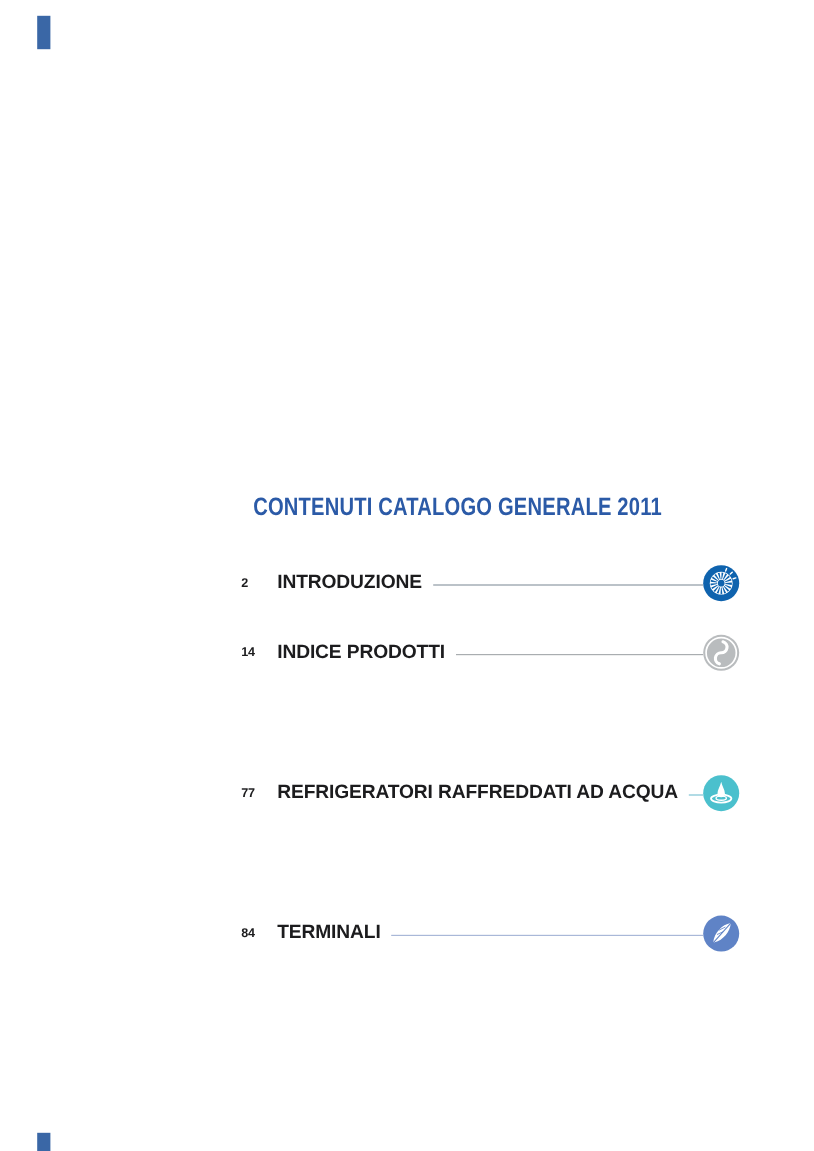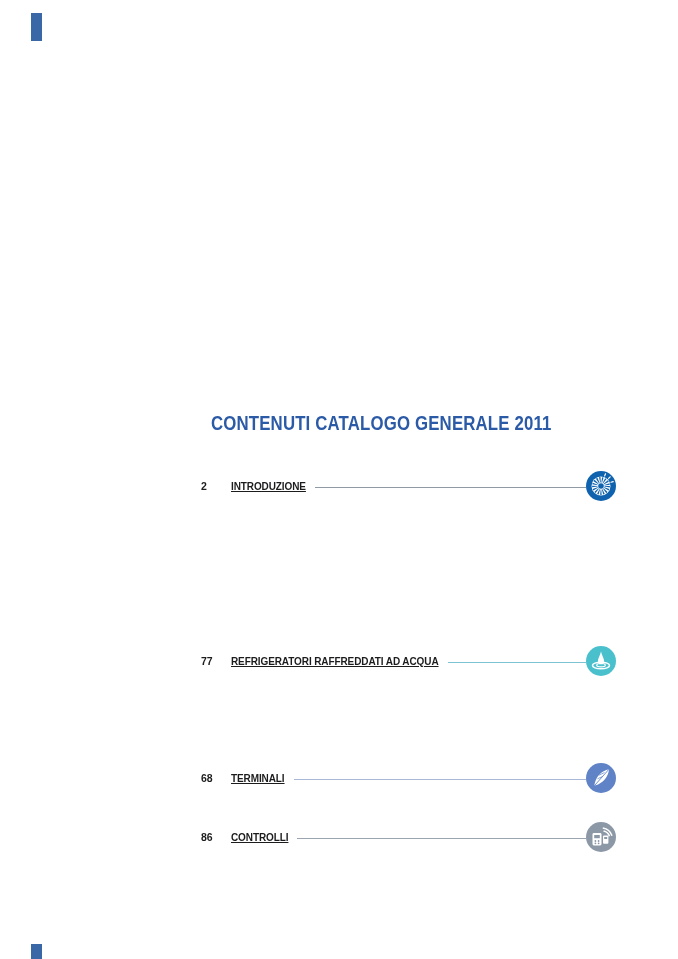--- a/index.html
+++ b/index.html
@@ -20,22 +20,22 @@
   .toc-row {
     position:absolute; left:0; width:678px; height:30px;
     display:flex; align-items:center;
     padding:0 62px 0 201px; box-sizing:border-box;
   }
   .num {
     flex:0 0 30px; width:30px; font-size:10.5px; font-weight:bold;
     color:#1c1c1e; letter-spacing:-0.2px;
   }
   .label {
-    font-size:10px; font-weight:bold; color:#1c1c1e;
-    white-space:nowrap; letter-spacing:-0.1px;text-decoration:underline;
+    font-size:16px; font-weight:bold; color:#1c1c1e;
+    white-space:nowrap; letter-spacing:-0.1px;
   }
   .leader { flex:1 1 auto; min-width:10px; height:1px; margin:2px 0 0 9px; }
   .circle {
     flex:0 0 30px; width:30px; height:30px; border-radius:50%;
     position:relative;
   }
   .circle svg { position:absolute; left:0; top:0; width:30px; height:30px; }
 </style>
 </head>
 <body>
@@ -58,63 +58,55 @@
         <circle cx="15" cy="15" r="2.8" fill="currentColor"></circle>
         <g stroke="#fff" stroke-width="1.2" stroke-linecap="round">
           <line x1="18.7" y1="4.9" x2="19.5" y2="2.8"></line>
           <line x1="22.6" y1="7.4" x2="24.2" y2="5.8"></line>
           <line x1="25.0" y1="11.3" x2="27.2" y2="10.6"></line>
         </g>
       </svg>
     </span>
   </div>
 
+  <div class="toc-row" style="top:516px">
+    <span class="num">14</span>
+    <span class="label">INDICE PRODOTTI</span>
+    <span class="leader" style="background: rgb(169, 173, 176);"></span>
+    <span class="circle" style="background: rgb(185, 188, 190); color: rgb(185, 188, 190);">
+      <svg viewBox="0 0 30 30">
+        <path d="M16.5 5.8 a4.7 4.7 0 0 1 -1.5 9.2 a4.7 4.7 0 0 0 -1.5 9.2" fill="none" stroke="#fff" stroke-width="2.6" stroke-linecap="round"></path>
+        <circle cx="15" cy="15" r="12.6" fill="none" stroke="#fff" stroke-width="1.4"></circle>
+      </svg>
+    </span>
+  </div>
 
 
   <div class="toc-row" style="top:633px">
     <span class="num">77</span>
     <span class="label">REFRIGERATORI RAFFREDDATI AD ACQUA</span>
     <span class="leader" style="background: rgb(126, 195, 212);"></span>
     <span class="circle" style="background: rgb(75, 192, 205); color: rgb(75, 192, 205);">
       <svg viewBox="0 0 30 30">
         <ellipse cx="15" cy="19.5" rx="8.5" ry="3.3" fill="none" stroke="#fff" stroke-width="1.5"></ellipse>
         <ellipse cx="15" cy="19.2" rx="4.3" ry="1.7" fill="none" stroke="#fff" stroke-width="1.1"></ellipse>
         <path d="M15 5.5 C14.2 9 11.9 12.6 11.9 15.2 A3.1 3.1 0 0 0 18.1 15.2 C18.1 12.6 15.8 9 15 5.5 Z" fill="#fff"></path>
       </svg>
     </span>
   </div>
 
 
   <div class="toc-row" style="top:750px">
-    <span class="num">68</span>
+    <span class="num">84</span>
     <span class="label">TERMINALI</span>
     <span class="leader" style="background: rgb(169, 184, 216);"></span>
     <span class="circle" style="background: rgb(95, 131, 198); color: rgb(95, 131, 198);">
       <svg viewBox="0 0 30 30">
         <path d="M8.3 22.8 C9.3 14 15.5 7.6 23 6.2 C22.5 13.6 16.5 20.6 9.6 22.2 Z" fill="#fff"></path>
         <path d="M23 6.2 L8.3 22.8" stroke="currentColor" stroke-width="0.9"></path>
         <path d="M18.5 9.5 L13 12.2 M16.5 13.5 L11.5 15.8" stroke="currentColor" stroke-width="0.7"></path>
       </svg>
     </span>
   </div>
 
-  <div class="toc-row" style="top:809px">
-    <span class="num">86</span>
-    <span class="label">CONTROLLI</span>
-    <span class="leader" style="background: rgb(154, 165, 176);"></span>
-    <span class="circle" style="background: rgb(141, 152, 166); color: rgb(141, 152, 166);">
-      <svg viewBox="0 0 30 30">
-        <rect x="6.5" y="11" width="9" height="12.5" rx="1.4" fill="#fff"></rect>
-        <rect x="8.2" y="13" width="5.6" height="3.2" fill="currentColor"></rect>
-        <circle cx="9.4" cy="19" r="0.9" fill="currentColor"></circle>
-        <circle cx="12.6" cy="19" r="0.9" fill="currentColor"></circle>
-        <circle cx="9.4" cy="21.3" r="0.9" fill="currentColor"></circle>
-        <circle cx="12.6" cy="21.3" r="0.9" fill="currentColor"></circle>
-        <rect x="17" y="13.5" width="5.4" height="8.2" rx="1" fill="#fff"></rect>
-        <rect x="18.2" y="15" width="3" height="2" fill="currentColor"></rect>
-        <path d="M17.5 9 A8 8 0 0 1 23.5 14.2" fill="none" stroke="#fff" stroke-width="1.5"></path>
-        <path d="M16.8 6 A11.5 11.5 0 0 1 26 13.8" fill="none" stroke="#fff" stroke-width="1.5"></path>
-      </svg>
-    </span>
-  </div>
 
 
 </div>
 
 </body></html>

